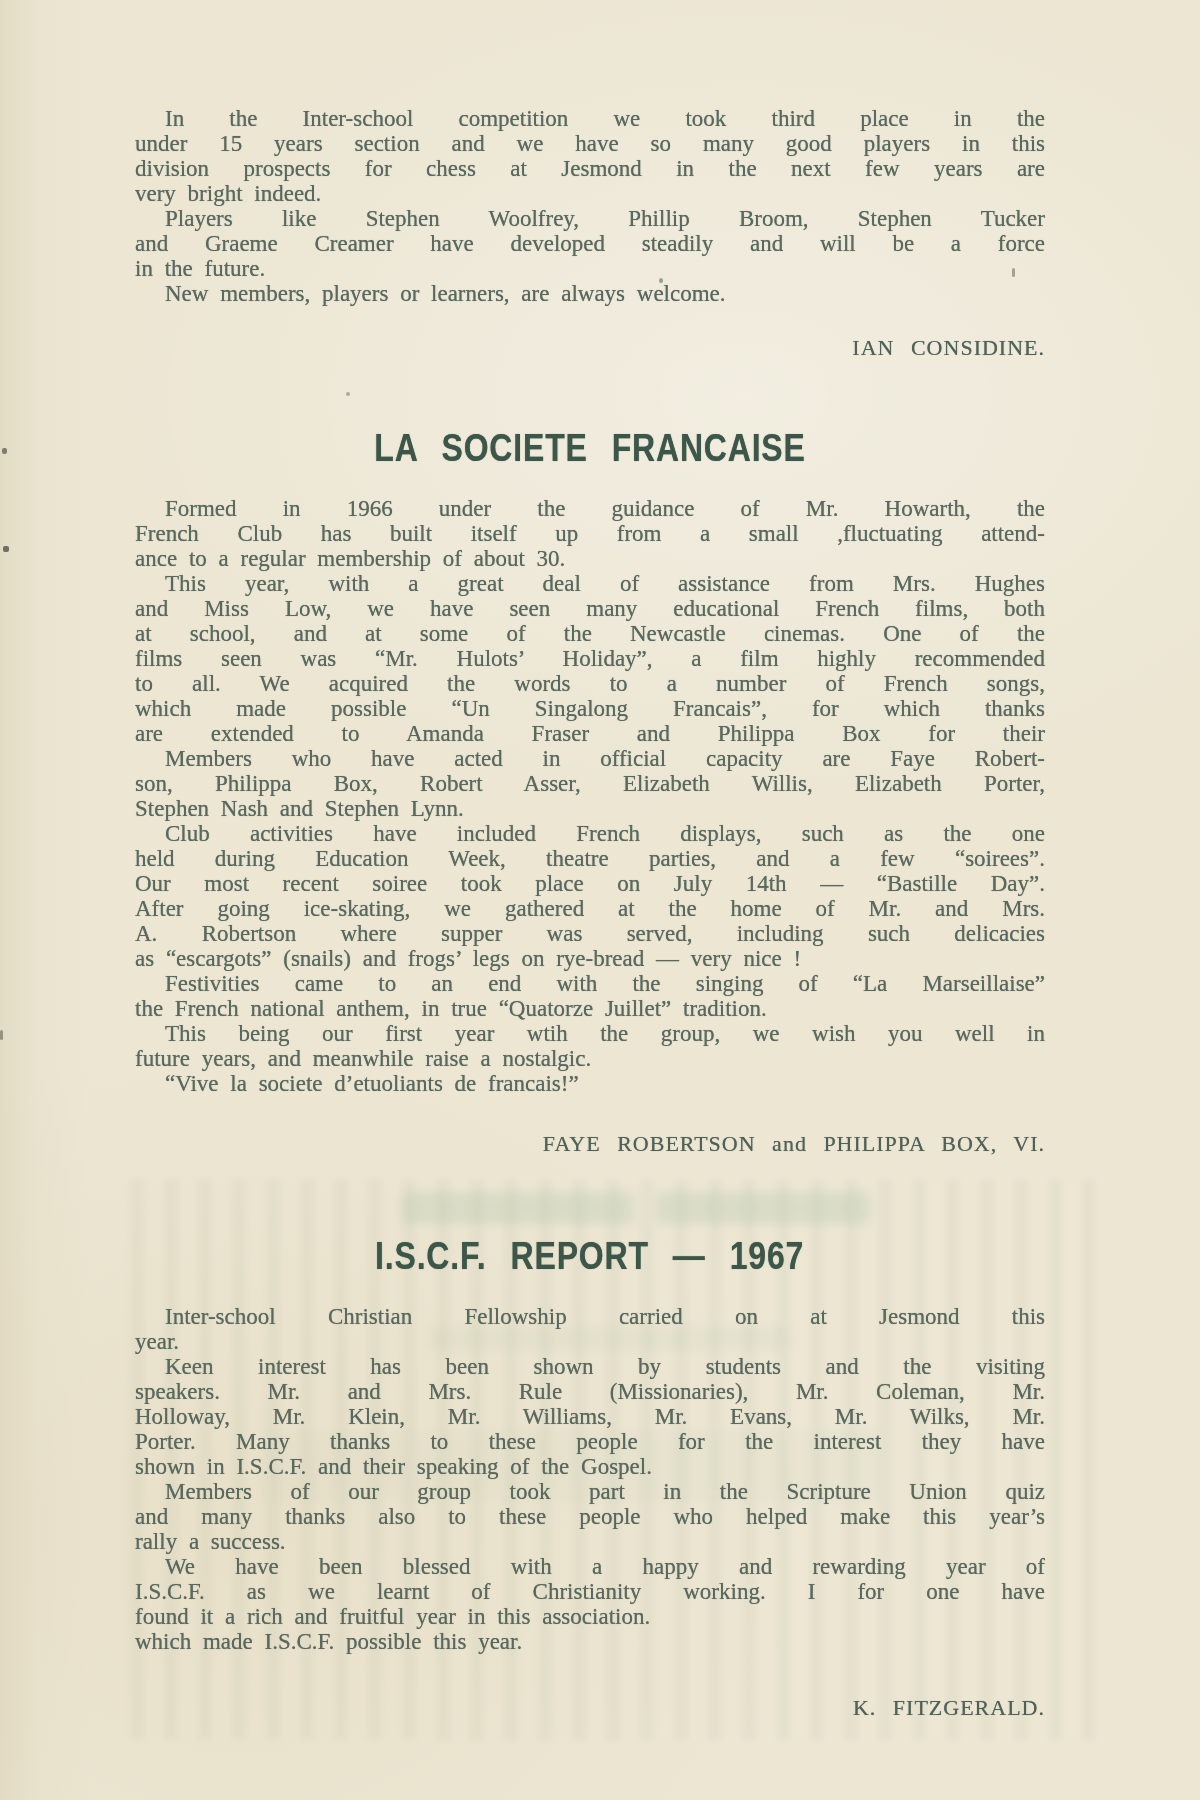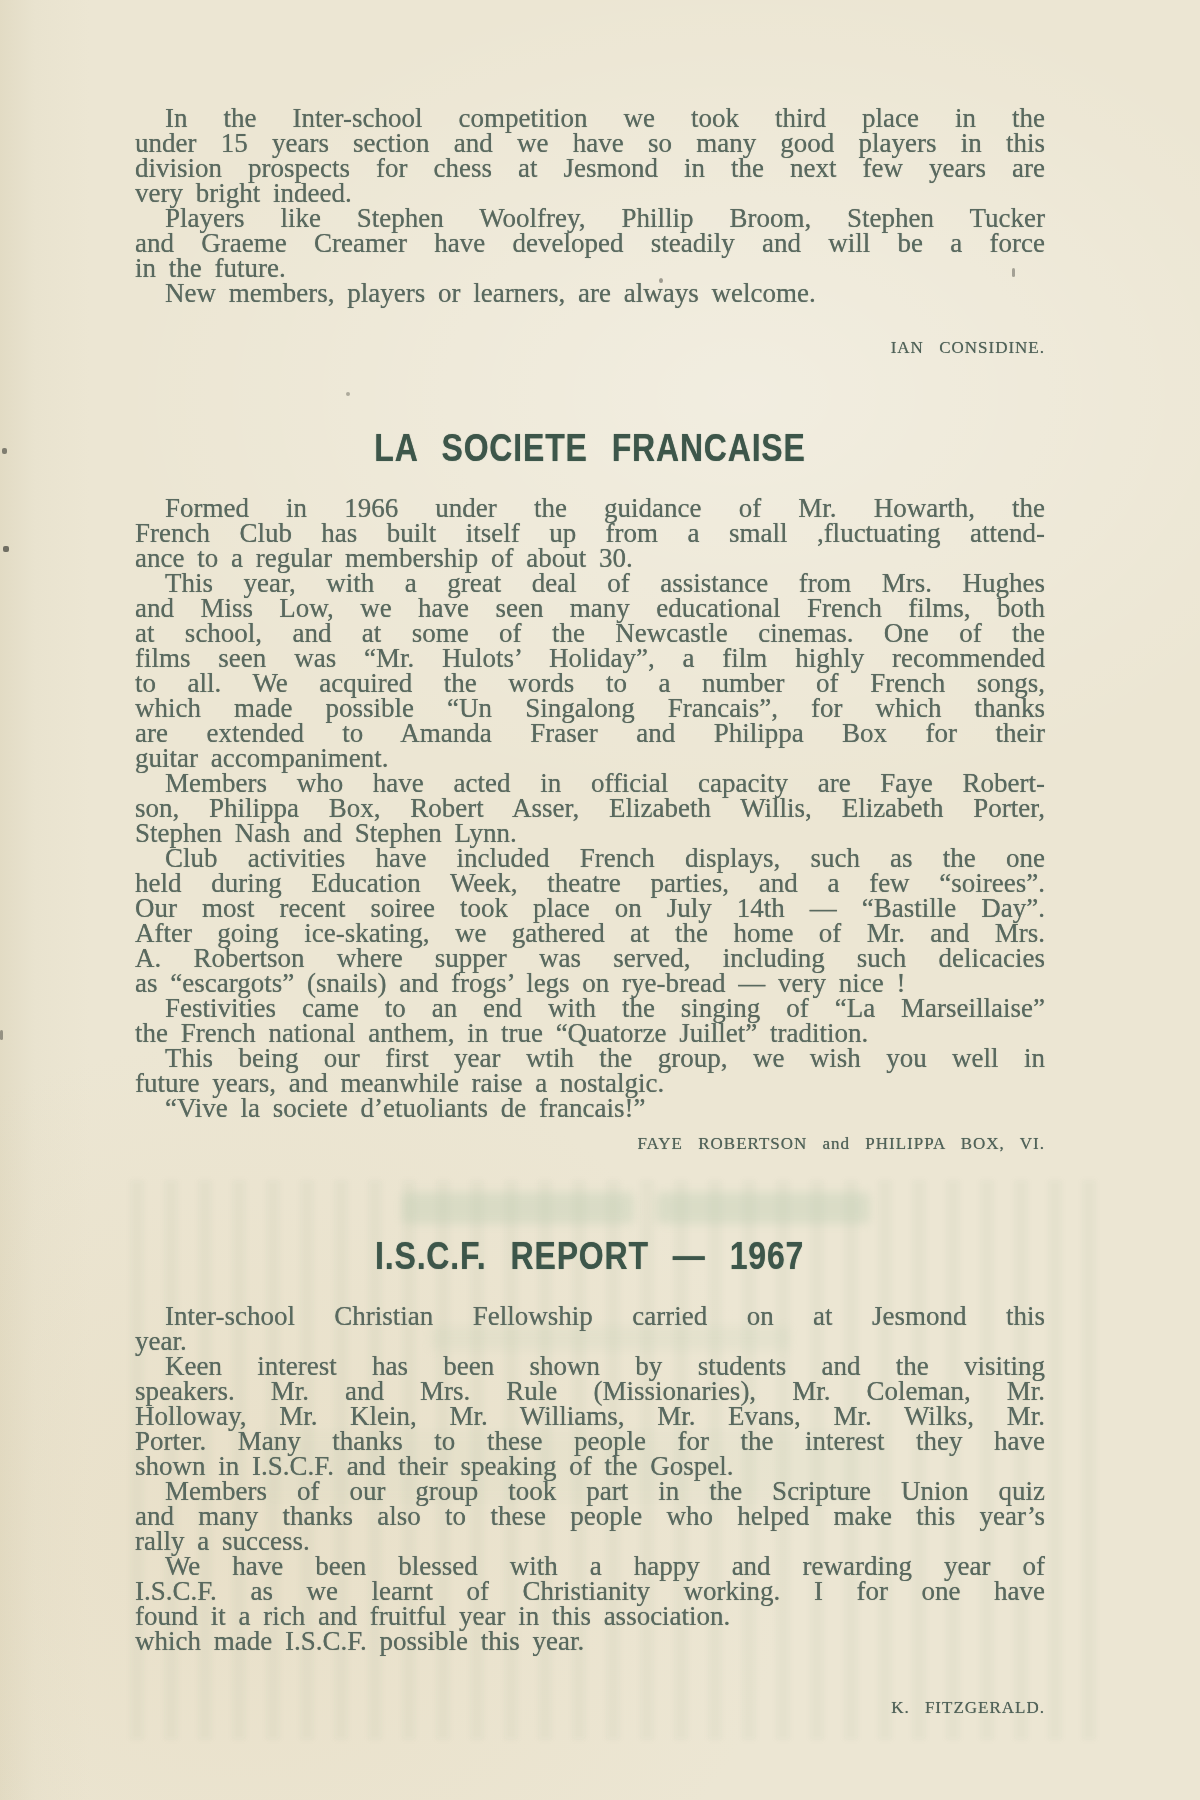--- a/index.html
+++ b/index.html
@@ -8,38 +8,38 @@
     font-family:"Liberation Serif", serif;
     background:
       radial-gradient(900px 600px at 62% 22%, rgba(255,255,255,0.30), rgba(255,255,255,0) 70%),
       radial-gradient(800px 700px at 20% 85%, rgba(222,205,170,0.25), rgba(222,205,170,0) 70%),
       linear-gradient(90deg, #e2dbc4 0px, #e9e3cf 35px, #ece6d3 90px),
       linear-gradient(180deg, #e6dfca 0%, #ece6d3 6%, #ece6d3 94%, #e9e2cd 100%);
     background-color:#ece6d3;
   }
   
   .abs { position:absolute; left:135px; width:910px; }
-  .paras { color:#59695f; font-size:27px;font-family:Liberation Serif, serif; }
+  .paras { color:#59695f; font-size:23px;font-family:Liberation Serif, serif; }
   .line {
     line-height:25px; height:25px;
     text-align:justify; text-align-last:justify;
     word-spacing:6px; white-space:nowrap;
     text-shadow:0 0 0.7px rgba(75,92,82,0.75);
   }
   .line.last { text-align:left; text-align-last:left; white-space:normal; }
   .line.first { text-indent:30px; }
   .heading {
     text-align:center; font-family:"Liberation Sans", sans-serif; font-weight:bold;
     color:#3d564a; font-size:39px; line-height:52px;
     text-shadow:0 0 1px rgba(42,72,58,0.65);
   }
   .heading > span { display:inline-block; transform:scaleX(0.82); transform-origin:50% 50%;
     letter-spacing:1px; word-spacing:0.45em; white-space:nowrap; }
   .signature {
-    text-align:right; color:#506258; font-size:17px; line-height:28px;
+    text-align:right; color:#506258; font-size:22px; line-height:28px;
     letter-spacing:1px; word-spacing:10px;
     text-shadow:0 0 0.7px rgba(70,88,78,0.7);
   }
   .page-number { text-align:center; color:#5a6a60; font-size:24px; line-height:26px;
     letter-spacing:1px; text-shadow:0 0 0.7px rgba(75,92,82,0.7); }
   
   .pos-s1-paras { top:106px; }
   .pos-s1-sig   { top:334px; }
   .pos-s2-head  { top:422px; }
   .pos-s2-paras { top:496px; }
@@ -113,21 +113,20 @@
           <div class="line last">ance to a regular membership of about 30.</div>
         </div>
         <div class="para">
           <div class="line first">This year, with a great deal of assistance from Mrs. Hughes</div>
           <div class="line">and Miss Low, we have seen many educational French films, both</div>
           <div class="line">at school, and at some of the Newcastle cinemas. One of the</div>
           <div class="line">films seen was “Mr. Hulots’ Holiday”, a film highly recommended</div>
           <div class="line">to all. We acquired the words to a number of French songs,</div>
           <div class="line">which made possible “Un Singalong Francais”, for which thanks</div>
           <div class="line">are extended to Amanda Fraser and Philippa Box for their</div>
-          <div class="line last">guitar accompaniment.</div>
         </div>
         <div class="para">
           <div class="line first">Members who have acted in official capacity are Faye Robert-</div>
           <div class="line">son, Philippa Box, Robert Asser, Elizabeth Willis, Elizabeth Porter,</div>
           <div class="line last">Stephen Nash and Stephen Lynn.</div>
         </div>
         <div class="para">
           <div class="line first">Club activities have included French displays, such as the one</div>
           <div class="line">held during Education Week, theatre parties, and a few “soirees”.</div>
           <div class="line">Our most recent soiree took place on July 14th — “Bastille Day”.</div>

